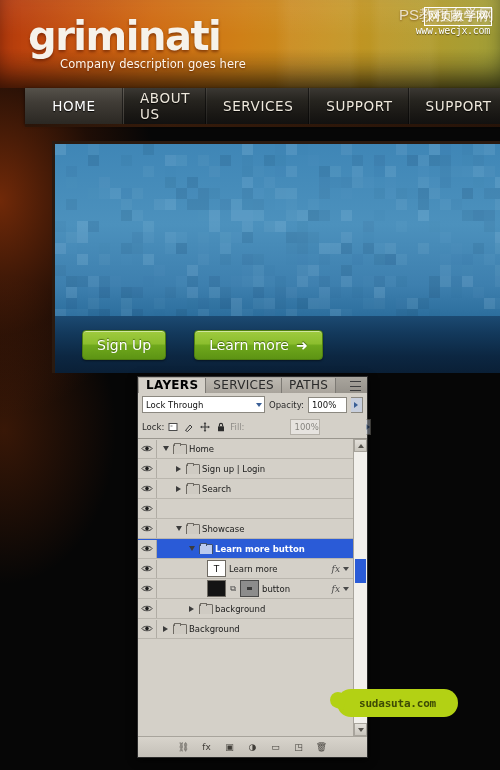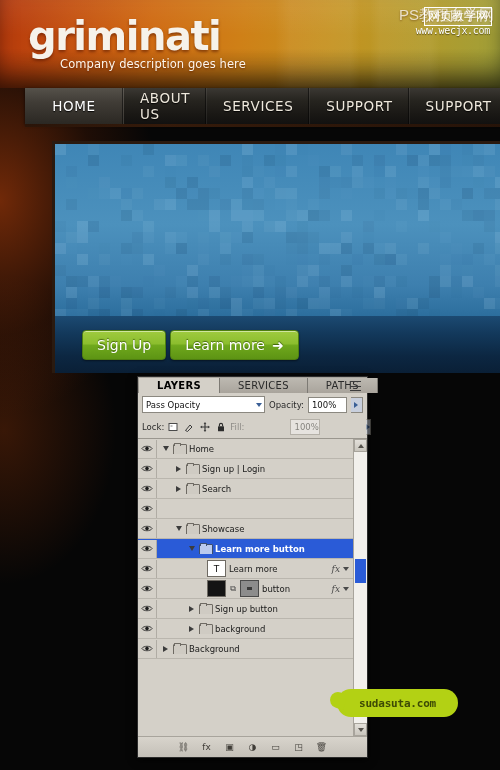--- a/index.html
+++ b/index.html
@@ -94,21 +94,21 @@
     background:linear-gradient(180deg,#3f86b6 0%, #4c91bd 35%, #3d7fae 62%, #2b6d9c 76%, #153a5c 84%, #0e2a45 100%);
     border-top:3px solid #2a1a10;
     border-left:3px solid #2a1a10;
   }
   .hero-mosaic{position:absolute;inset:0;}
   .hero-mosaic i{position:absolute;display:block;}
   .hero-water{
     position:absolute;left:0;right:0;top:172px;height:57px;
     background:linear-gradient(180deg,#1c4a72 0%, #13395c 30%, #0c2742 70%, #0a1f36 100%);
   }
-  .hero-btns{position:absolute;left:27px;top:186px;display:flex;gap:4px;z-index:3;}
+  .hero-btns{position:absolute;left:27px;top:186px;display:flex;gap:28px;z-index:3;}
   .gbtn{
     height:28px;display:flex;align-items:center;gap:7px;padding:0 14px;
     border-radius:4px;cursor:pointer;
     background:linear-gradient(180deg,#9fcb3f 0%, #8cbe2e 45%, #6fa81c 52%, #5d9414 100%);
     border:1px solid #4e7f10;
     box-shadow:inset 0 1px 0 rgba(255,255,255,.5), 0 1px 2px rgba(0,0,0,.45);
     color:#fff;font-size:14px;text-shadow:0 -1px 1px rgba(40,70,0,.75);
     font-family:"DejaVu Sans", sans-serif;
   }
   .gbtn .arw{font-size:14px;line-height:1;}
@@ -121,21 +121,21 @@
     font-family:"DejaVu Sans", sans-serif;
     color:#111;font-size:9px;
     display:flex;flex-direction:column;
   }
   .ps-tabs{
     height:16px;display:flex;align-items:flex-end;position:relative;
     background:linear-gradient(180deg,#a9a59d 0%, #96928b 100%);
     padding-left:1px;
   }
   .ps-tab{
-    height:15px;line-height:15px;padding:0 18px;font-size:10px;letter-spacing:.3px;
+    height:15px;line-height:15px;padding:0 7px;font-size:12px;letter-spacing:.3px;
     color:#2a2a2a;background:linear-gradient(180deg,#bdb9b1,#a9a49c);
     border-right:1px solid #7d7a74;cursor:pointer;
   }
   .ps-tab.active{background:#d4d0c8;color:#000;font-weight:bold;}
   .ps-menu{
     position:absolute;right:4px;bottom:2px;width:13px;height:10px;cursor:pointer;
     display:flex;flex-direction:column;justify-content:space-between;
   }
   .ps-menu span{display:block;height:1px;background:#3c3c3c;}
   .ps-menu span:nth-child(1){width:11px;}
@@ -635,21 +635,21 @@
     <div class="ps-tab">PATHS</div>
     <div class="ps-menu">
         <span></span>
         <span></span>
         <span></span>
       </div>
   </div>
 
   <div class="ps-row">
     <div class="ps-blend">
-      <span>Pass Opacity</span>
+      <span>Lock Through</span>
       <span class="caret"></span>
     </div>
     <span class="ps-lbl">Opacity:</span>
     <div class="ps-val">100%</div>
     <div class="ps-spin"></div>
   </div>
 
   <div class="ps-row">
     <span class="ps-lbl">Lock:</span>
     <span class="lock-icons">
@@ -802,35 +802,20 @@
             <svg viewBox="0 0 14 10" width="12" height="9">
               <path d="M1 5 C3 1.5 11 1.5 13 5 C11 8.5 3 8.5 1 5 Z" fill="#cfcbc3" stroke="#2e2e2e" stroke-width="1"></path>
               <circle cx="7" cy="5" r="2.1" fill="#1e1e1e"></circle>
             </svg>
           </div>
           <div class="lbody" style="padding-left:30px">
             <span class="tri closed">
               <i></i>
             </span>
             <span class="fold"></span>
-            <span class="lname">Sign up  button</span>
-          </div>
-        </div>
-        <div class="lrow">
-          <div class="eye">
-            <svg viewBox="0 0 14 10" width="12" height="9">
-              <path d="M1 5 C3 1.5 11 1.5 13 5 C11 8.5 3 8.5 1 5 Z" fill="#cfcbc3" stroke="#2e2e2e" stroke-width="1"></path>
-              <circle cx="7" cy="5" r="2.1" fill="#1e1e1e"></circle>
-            </svg>
-          </div>
-          <div class="lbody" style="padding-left:30px">
-            <span class="tri closed">
-              <i></i>
-            </span>
-            <span class="fold"></span>
             <span class="lname">background</span>
           </div>
         </div>
         <div class="lrow">
           <div class="eye">
             <svg viewBox="0 0 14 10" width="12" height="9">
               <path d="M1 5 C3 1.5 11 1.5 13 5 C11 8.5 3 8.5 1 5 Z" fill="#cfcbc3" stroke="#2e2e2e" stroke-width="1"></path>
               <circle cx="7" cy="5" r="2.1" fill="#1e1e1e"></circle>
             </svg>
           </div>

